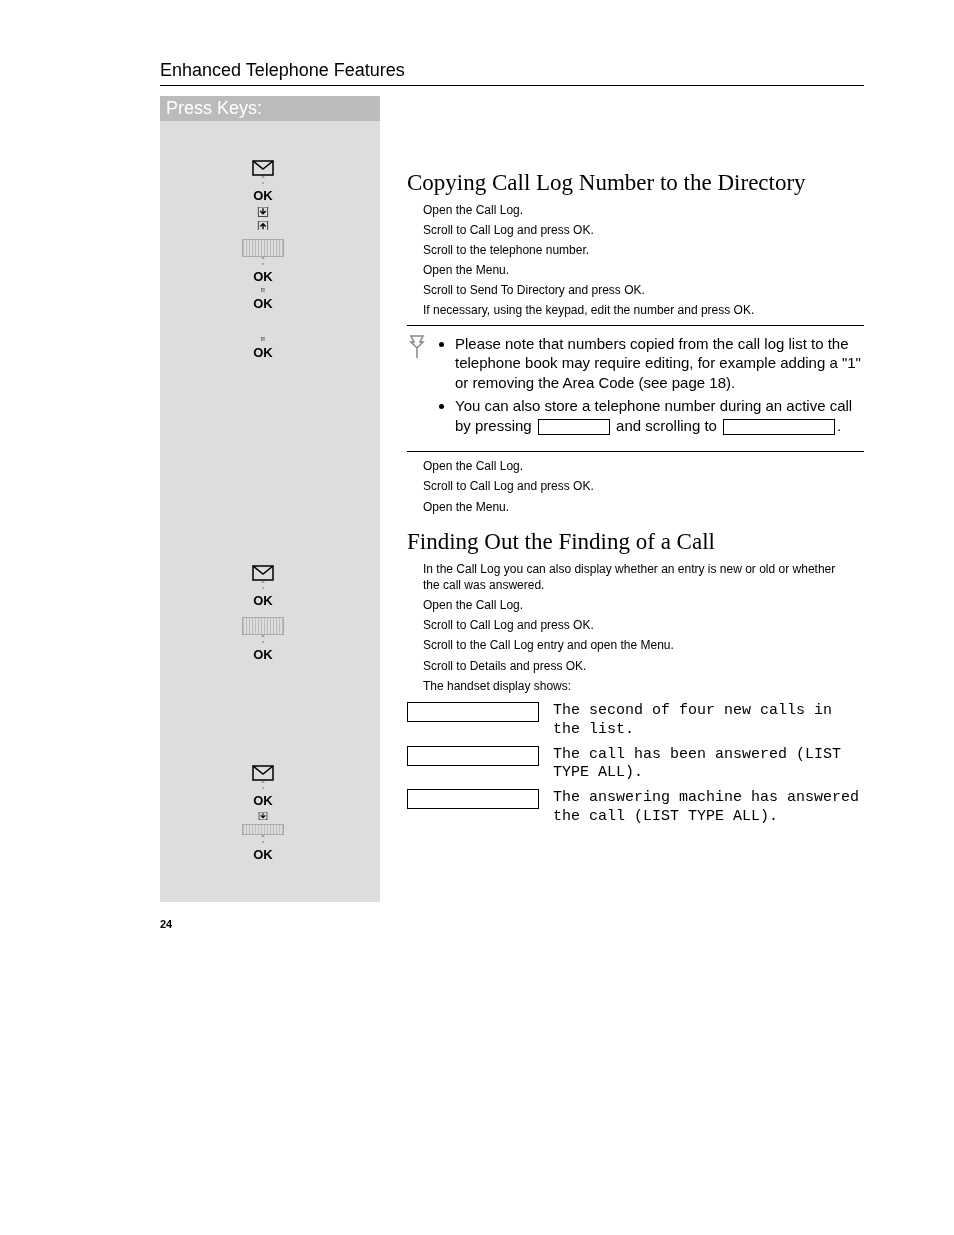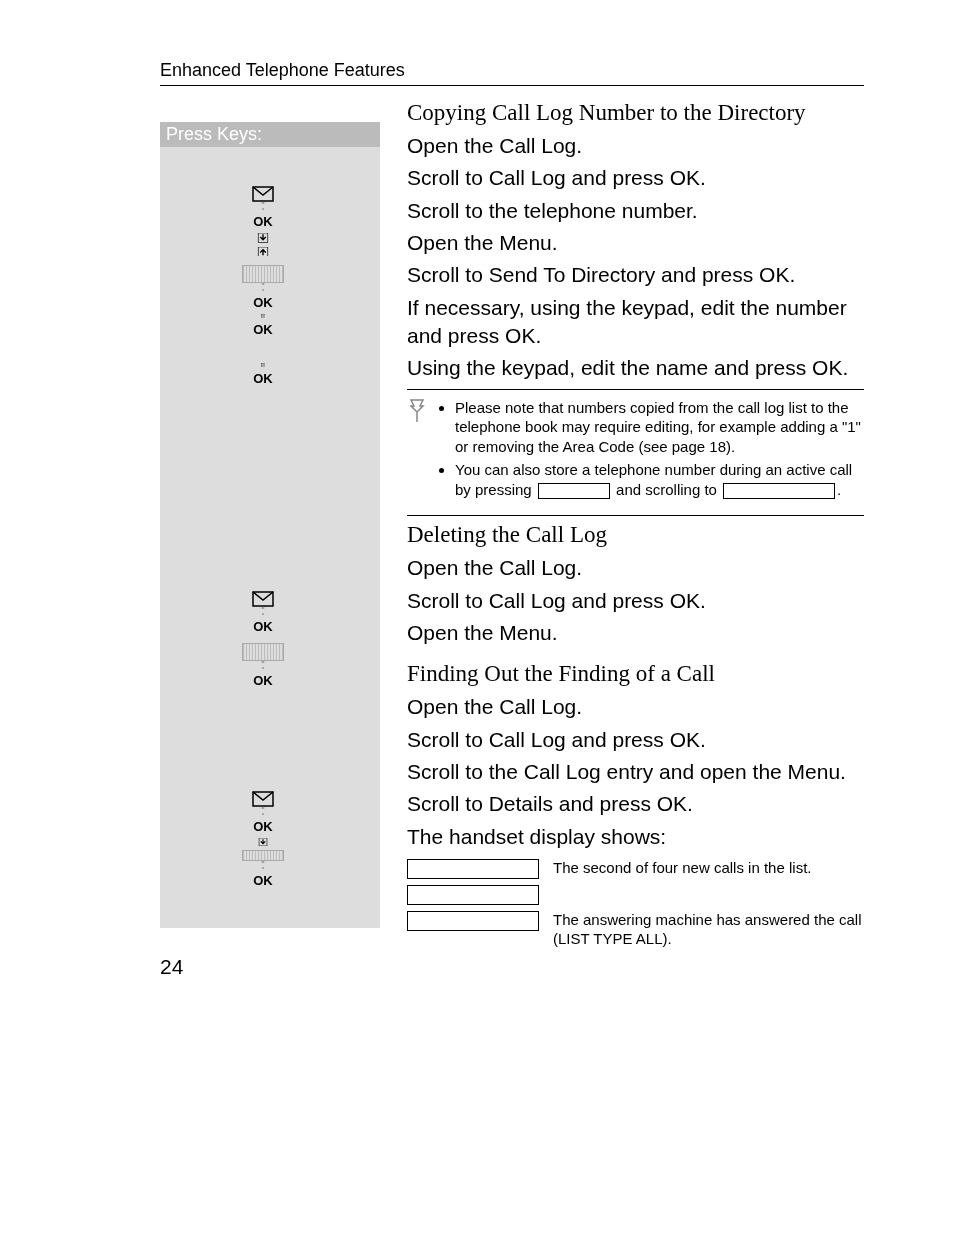--- a/index.html
+++ b/index.html
@@ -69,23 +69,23 @@
     padding-left:27px;
     box-sizing:border-box;
   }
   h2.section {
     font-family: "Times New Roman", Times, serif;
     font-weight: normal;
     font-size:23px;
     margin:4px 0 6px 0;
   }
   .step {
-    font-size:21px;
+    font-size:12px;
     line-height:1.35;
-    margin:4px 0;
+    margin:4px 16px;
   }
   hr.note-rule { border:none; border-top:1px solid #000; margin:6px 0; }
   .note-block {
     display:flex;
     gap:10px;
     padding:2px 0 6px 0;
   }
   .note-icon { width:20px; flex:0 0 20px; }
   .note-list { margin:0; padding-left:18px; font-size:15px; line-height:1.3; }
   .note-list li { margin-bottom:4px; }
@@ -100,24 +100,24 @@
   }
   .inline-box-long {
     display:inline-block;
     width:110px;
     height:14px;
     border:1px solid #000;
     vertical-align:middle;
     padding:0;
     margin:0 2px;
   }
-  .status-table { margin-top:8px; }
+  .status-table { margin-top:8px;font-family:Liberation Mono, monospace; }
   .status-row { display:flex; gap:14px; margin-bottom:6px; font-size:15px; line-height:1.25;}
   .status-box { width:130px; height:18px; border:1px solid #000; flex:0 0 130px;}
-  .page-num { font-weight:normal; font-size:21px; }
+  .page-num { font-weight:bold; font-size:11px; margin-top:16px; }
   svg { display:block; }
 </style>
 </head>
 <body>
 
 <div class="page">
 
   <div class="running-head">Enhanced Telephone Features</div>
   <hr class="hr-thin">
 
@@ -264,57 +264,57 @@
 
     <div class="desc-col">
 
       <h2 class="section">Copying Call Log Number to the Directory</h2>
       <div class="step">Open the Call Log.</div>
       <div class="step">Scroll to Call Log and press OK.</div>
       <div class="step">Scroll to the telephone number.</div>
       <div class="step">Open the Menu.</div>
       <div class="step">Scroll to Send To Directory and press OK.</div>
       <div class="step">If necessary, using the keypad, edit the number and press OK.</div>
-      <div class="step">Using the keypad, edit the name and press OK.</div>
 
       <hr class="note-rule">
       <div class="note-block">
         <div class="note-icon">
           <svg width="20" height="26" viewBox="0 0 20 26">
               <path d="M4 2 h12 l-3 6 h3 l-6 6 l-6 -6 h3 z M10 14 v10" fill="none" stroke="#888" stroke-width="1.5"></path>
             </svg>
         </div>
         <ul class="note-list">
           <li>Please note that numbers copied from the call log list to the telephone book may require editing, for example adding a "1" or removing the Area Code (see page 18).</li>
           <li>
             <span>You can also store a telephone number during an active call by pressing </span><span class="inline-box"></span><span> and scrolling to </span><span class="inline-box-long"></span><span>.</span>
           </li>
         </ul>
       </div>
       <hr class="note-rule">
 
-      <h2 class="section">Deleting the Call Log</h2>
       <div class="step">Open the Call Log.</div>
       <div class="step">Scroll to Call Log and press OK.</div>
       <div class="step">Open the Menu.</div>
 
       <h2 class="section" style="margin-top:14px;">Finding Out the Finding of a Call</h2>
+      <div class="step">In the Call Log you can also display whether an entry is new or old or whether the call was answered.</div>
       <div class="step">Open the Call Log.</div>
       <div class="step">Scroll to Call Log and press OK.</div>
       <div class="step">Scroll to the Call Log entry and open the Menu.</div>
       <div class="step">Scroll to Details and press OK.</div>
       <div class="step">The handset display shows:</div>
 
       <div class="status-table">
         <div class="status-row">
           <div class="status-box"></div>
           <div>The second of four new calls in the list.</div>
         </div>
         <div class="status-row">
           <div class="status-box"></div>
+          <div>The call has been answered (LIST TYPE ALL).</div>
         </div>
         <div class="status-row">
           <div class="status-box"></div>
           <div>The answering machine has answered the call (LIST TYPE ALL).</div>
         </div>
       </div>
 
     </div>
   </div>
 

